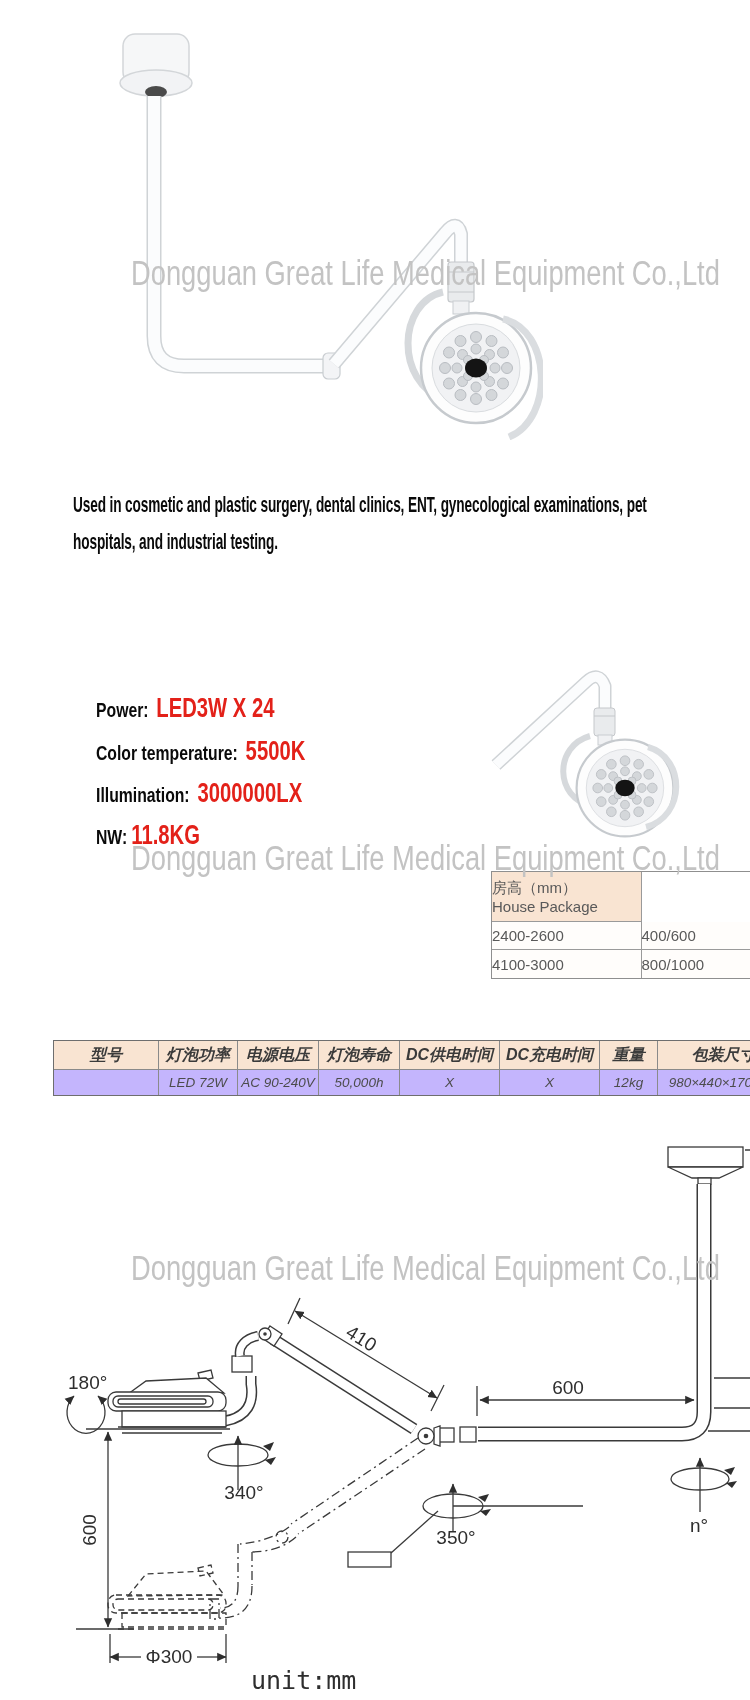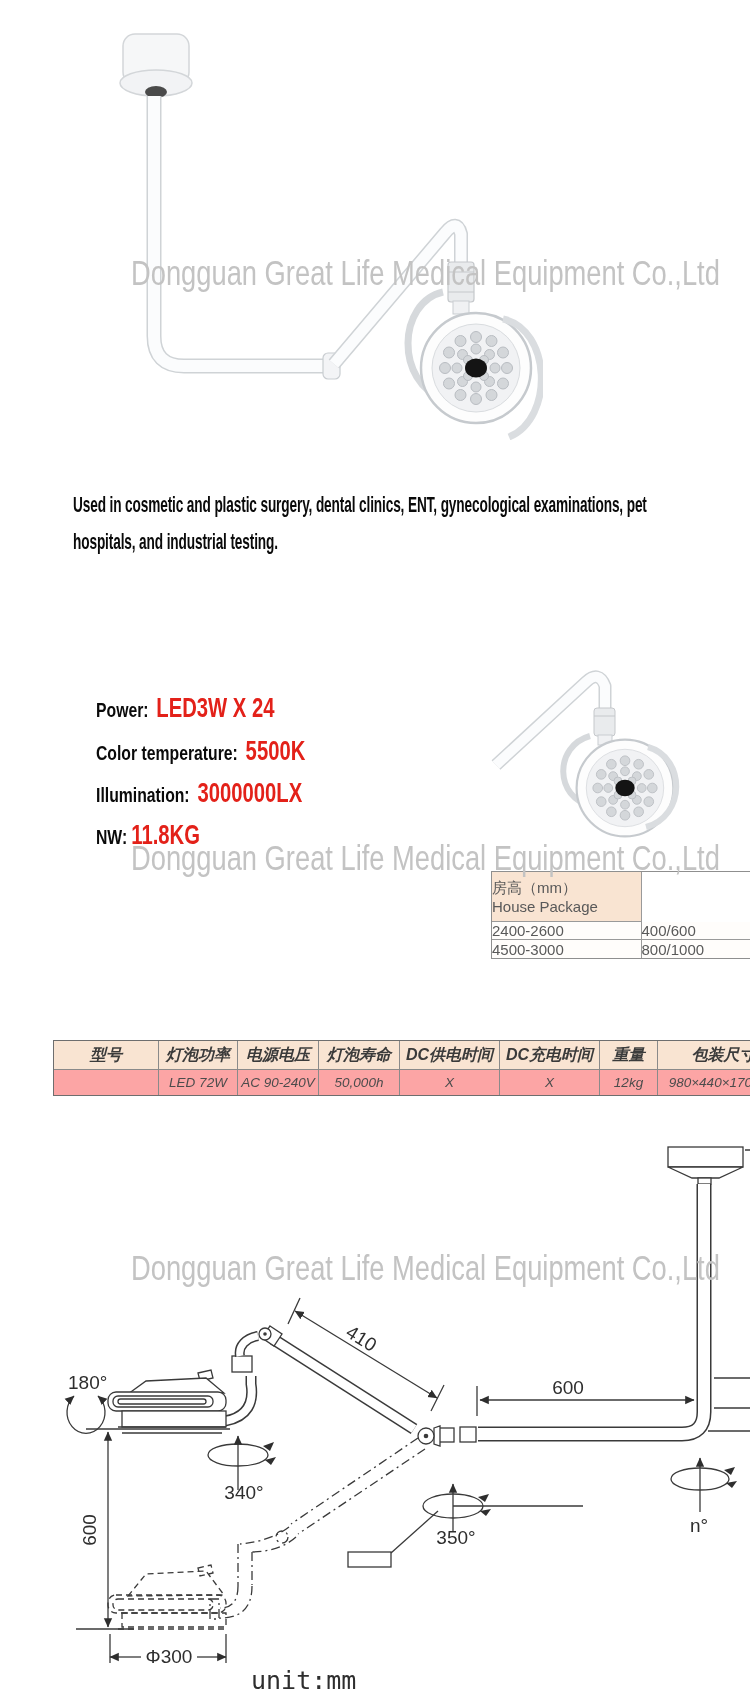--- a/index.html
+++ b/index.html
@@ -24,32 +24,32 @@
   
   .htable{position:absolute;left:443px;top:871px;width:297px;border:1px solid #8f8f8f;
           box-sizing:border-box;background:#fff;z-index:3;}
   .htable .hrow{display:flex;}
   .htable .hcell{box-sizing:border-box;color:#595959;font-size:15px;text-align:left;
                  border-right:1px solid #9a9a9a;border-bottom:1px solid #9a9a9a;
                  display:flex;flex-direction:column;justify-content:center;}
   .htable .c1{width:150px;}
   .htable .c2{width:146px;border-right:none;}
   .htable .hhead{height:50px;background:#f9e4d2;}
-  .htable .hdata{height:18px;background:#fffdfb;}
+  .htable .hdata{height:28px;background:#fffdfb;}
   .htable .hrow:last-child .hcell{border-bottom:none;}
   
   .stable{position:absolute;left:5px;top:1040px;width:737px;border:1.5px solid #6e6e6e;
           box-sizing:border-box;z-index:3;background:#fff;}
   .srow{display:grid;grid-template-columns:105px 79px 81px 81px 100px 100px 58px auto;font-style:italic;}
   .scell{box-sizing:border-box;border-right:1px solid #8a8a8a;border-bottom:1px solid #8a8a8a;
          display:flex;align-items:center;justify-content:center;text-align:center;}
   .scell:last-child{border-right:none;}
   .srow-zh .scell{height:29px;background:#f9e4d2;font-weight:bold;font-size:16px;color:#3b3b3b;}
   .srow-en .scell{height:25px;background:#f9e4d2;font-size:13px;color:#5f5f5f;}
-  .srow-val .scell{height:25px;background:#fca5a5;font-size:13.5px;color:#4c4c4c;border-bottom:none;}
+  .srow-val .scell{height:25px;background:#c4b5fd;font-size:13.5px;color:#4c4c4c;border-bottom:none;}
   .diagram{position:absolute;left:0;top:1140px;z-index:1;}
   .dim-text{font-size:19px;fill:#2e2e2e;font-family:"Liberation Sans",sans-serif;}
   .unit-text{font-size:25px;fill:#2e2e2e;font-family:"DejaVu Sans Mono",monospace;}
 </style>
 </head>
 <body>
 
 <div class="page">
 
   <svg class="photo" style="left:55px;top:20px" width="440" height="420" viewBox="0 0 440 420">
@@ -159,21 +159,21 @@
       <div class="hcell c1 hhead">
         <div>房高（mm）</div>
         <div>House Package</div>
       </div>
     </div>
     <div class="hrow">
       <div class="hcell c1 hdata">2400-2600</div>
       <div class="hcell c2 hdata">400/600</div>
     </div>
     <div class="hrow">
-      <div class="hcell c1 hdata">4500-3000</div>
+      <div class="hcell c1 hdata">4100-3000</div>
       <div class="hcell c2 hdata">800/1000</div>
     </div>
   </div>
 
 
   <div class="stable">
     <div class="srow srow-zh">
       <div class="scell">型号</div>
       <div class="scell">灯泡功率</div>
       <div class="scell">电源电压</div>

